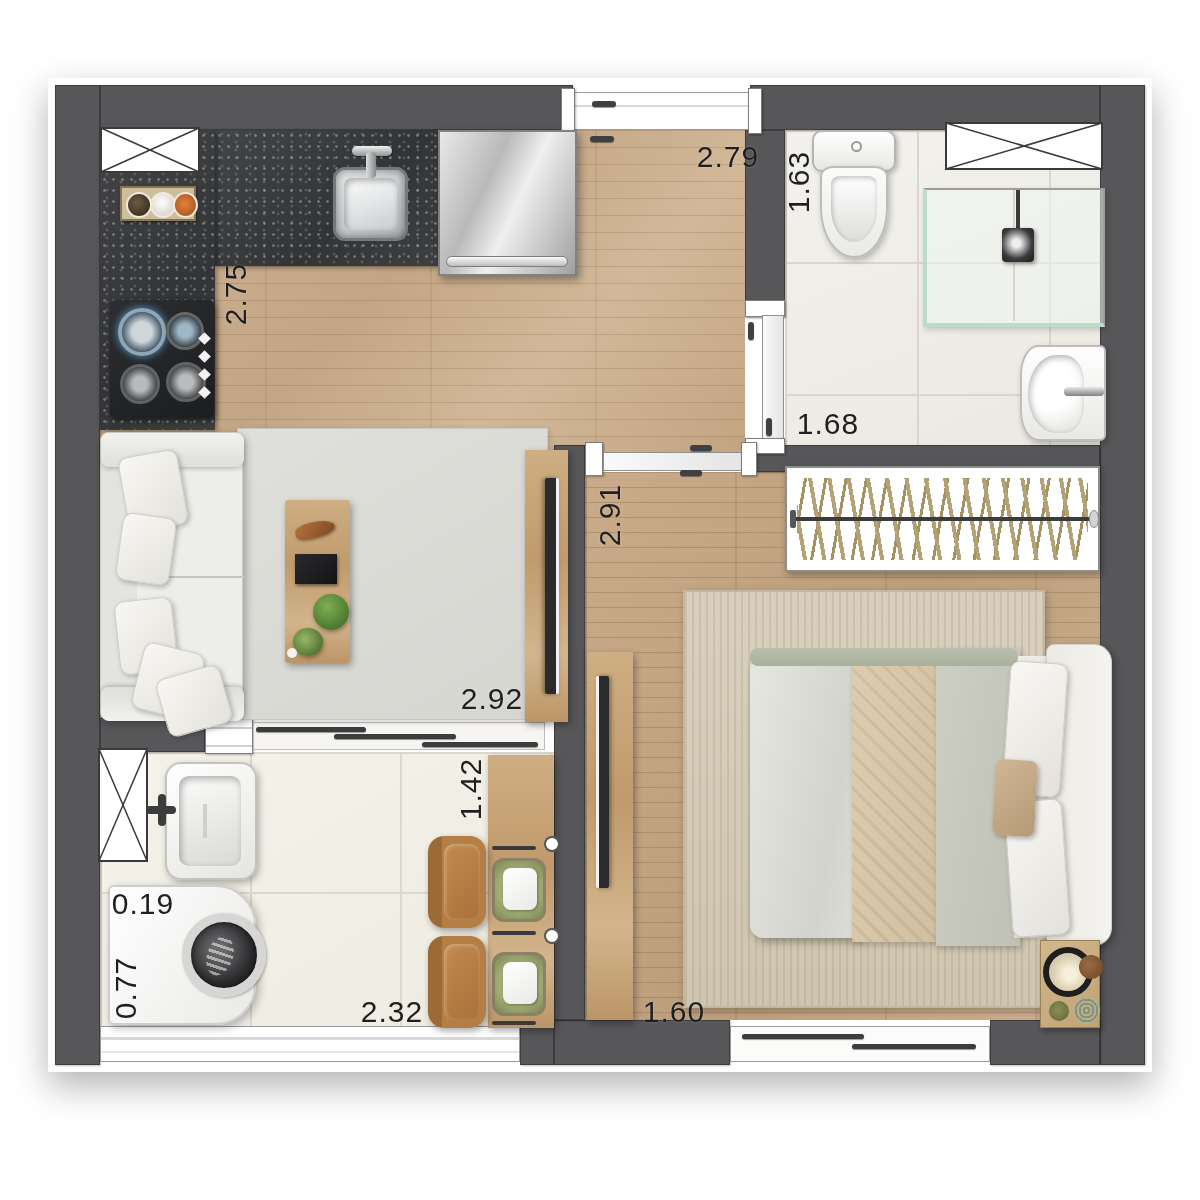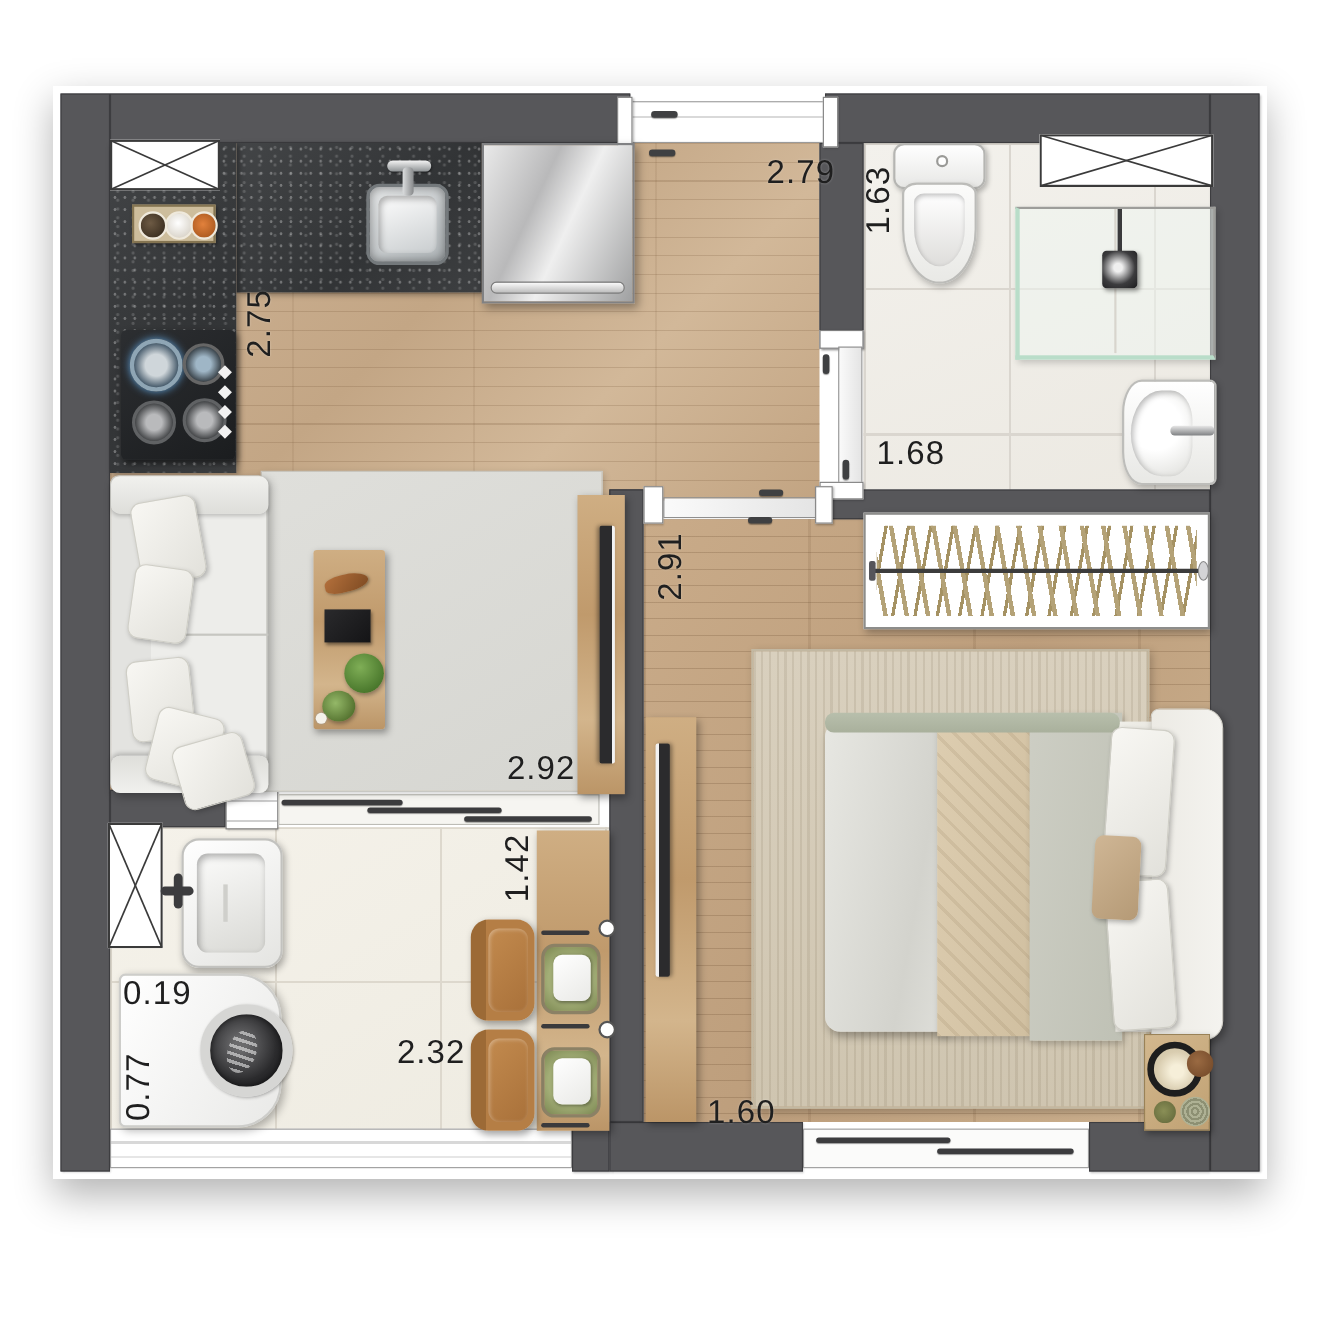--- a/index.html
+++ b/index.html
@@ -270,22 +270,22 @@
   <div class="abs" style="left:428px;top:836px;width:58px;height:92px;border-radius:16px;background:linear-gradient(90deg,#9c6a36 0 14px,#b57e45 14px 100%);box-shadow:2px 3px 7px rgba(0,0,0,.35);">
     <div class="abs" style="left:16px;top:8px;width:36px;height:76px;border-radius:10px;background:linear-gradient(135deg,#c28a4e,#a9713a);box-shadow:inset 1px 1px 4px rgba(255,255,255,.35);"></div>
   </div>
   <div class="abs" style="left:428px;top:936px;width:58px;height:92px;border-radius:16px;background:linear-gradient(90deg,#9c6a36 0 14px,#b57e45 14px 100%);box-shadow:2px 3px 7px rgba(0,0,0,.35);">
     <div class="abs" style="left:16px;top:8px;width:36px;height:76px;border-radius:10px;background:linear-gradient(135deg,#c28a4e,#a9713a);box-shadow:inset 1px 1px 4px rgba(255,255,255,.35);"></div>
   </div>
 
   <div class="abs dim" style="left:728px;top:157px;">2.79</div>
   <div class="abs dim vert" style="left:799px;top:182px;">1.63</div>
   <div class="abs dim vert" style="left:236px;top:294px;">2.75</div>
-  <div class="abs dim" style="left:828px;top:413px;">1.68</div>
+  <div class="abs dim" style="left:828px;top:424px;">1.68</div>
   <div class="abs dim vert" style="left:610px;top:515px;">2.91</div>
   <div class="abs dim" style="left:492px;top:699px;">2.92</div>
   <div class="abs dim vert" style="left:471px;top:789px;">1.42</div>
   <div class="abs dim" style="left:143px;top:904px;">0.19</div>
   <div class="abs dim vert" style="left:126px;top:988px;">0.77</div>
-  <div class="abs dim" style="left:392px;top:957px;">2.32</div>
+  <div class="abs dim" style="left:392px;top:1012px;">2.32</div>
   <div class="abs dim" style="left:674px;top:1012px;">1.60</div>
 
 </div>
 
 </body></html>

